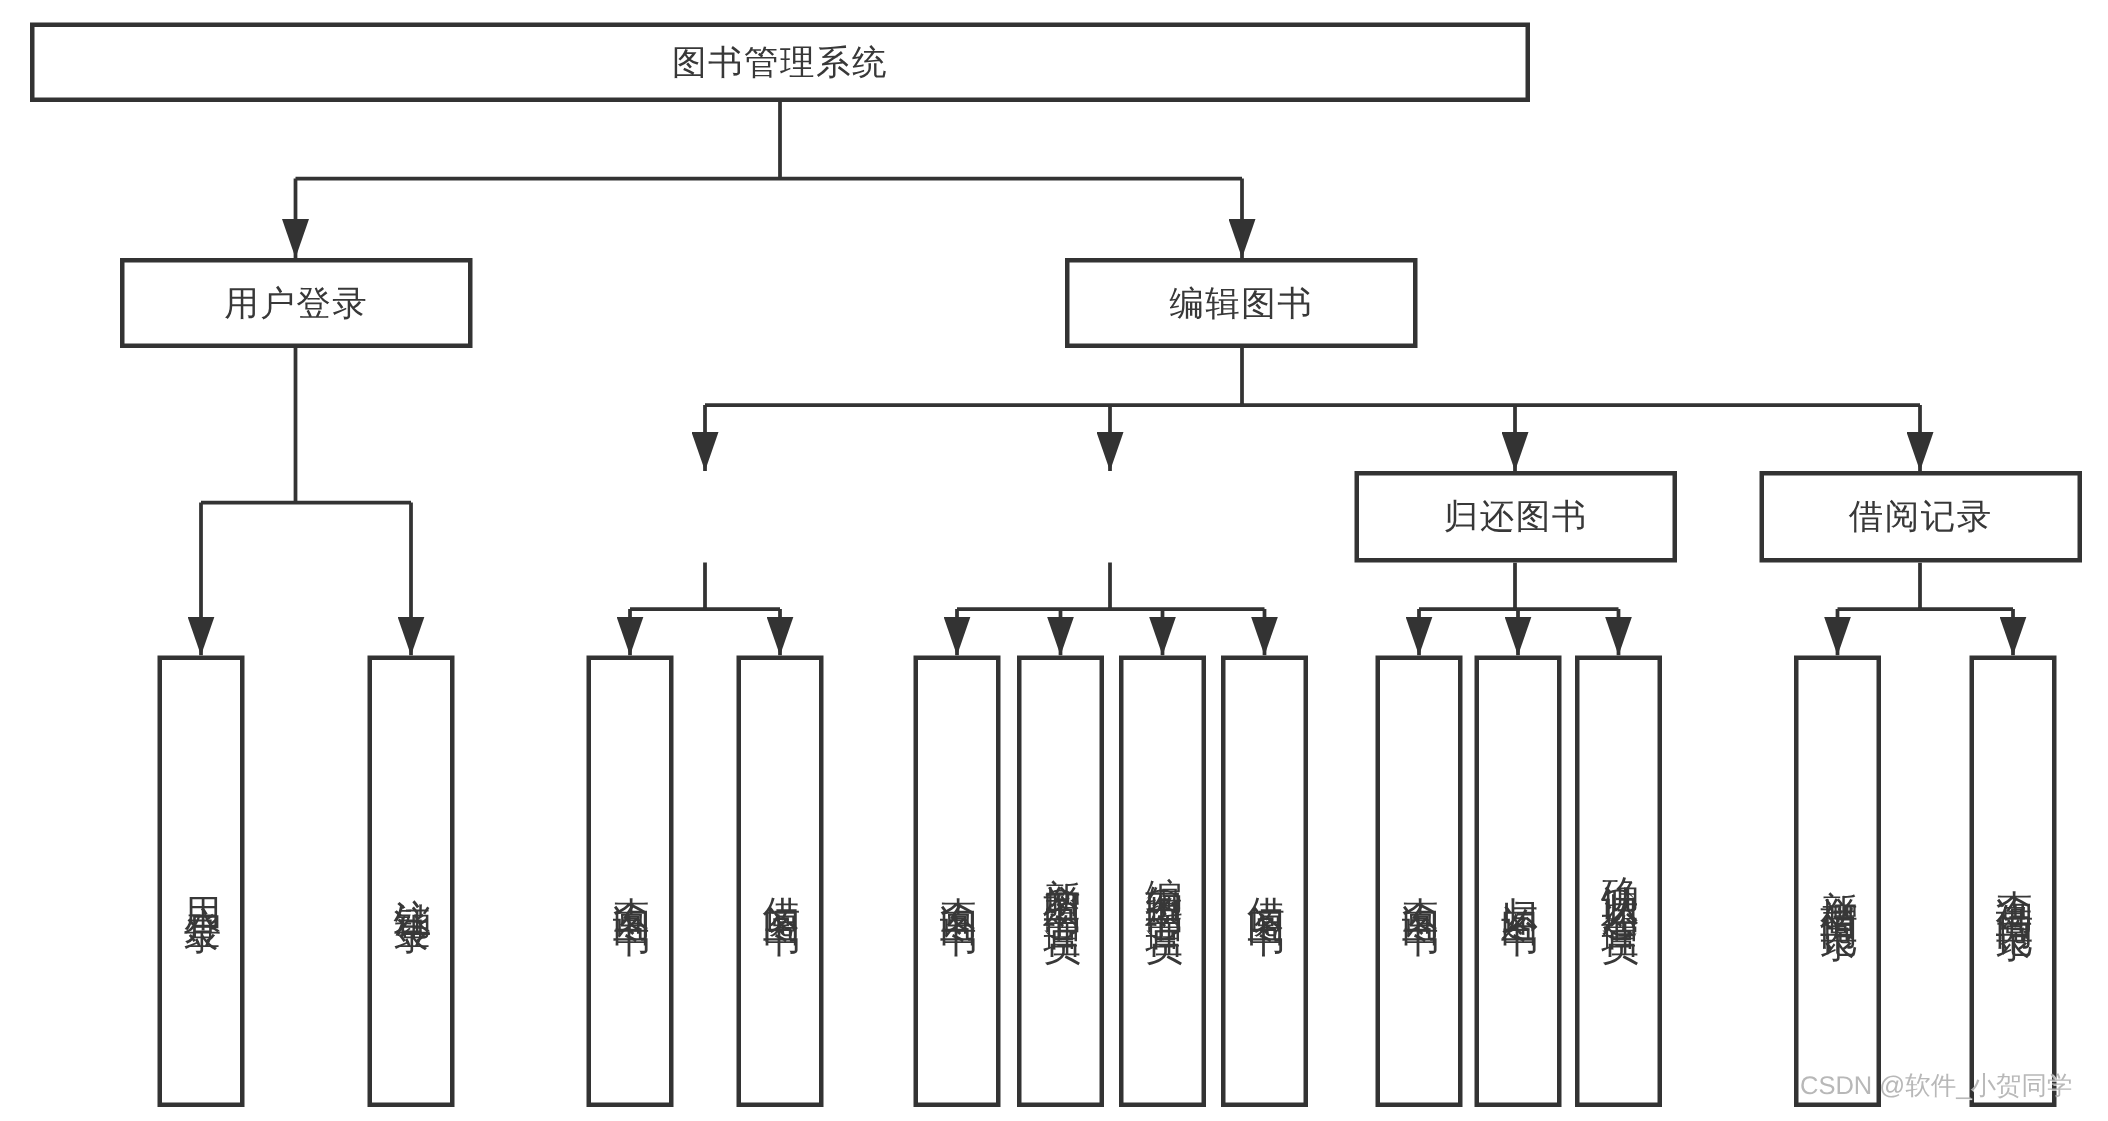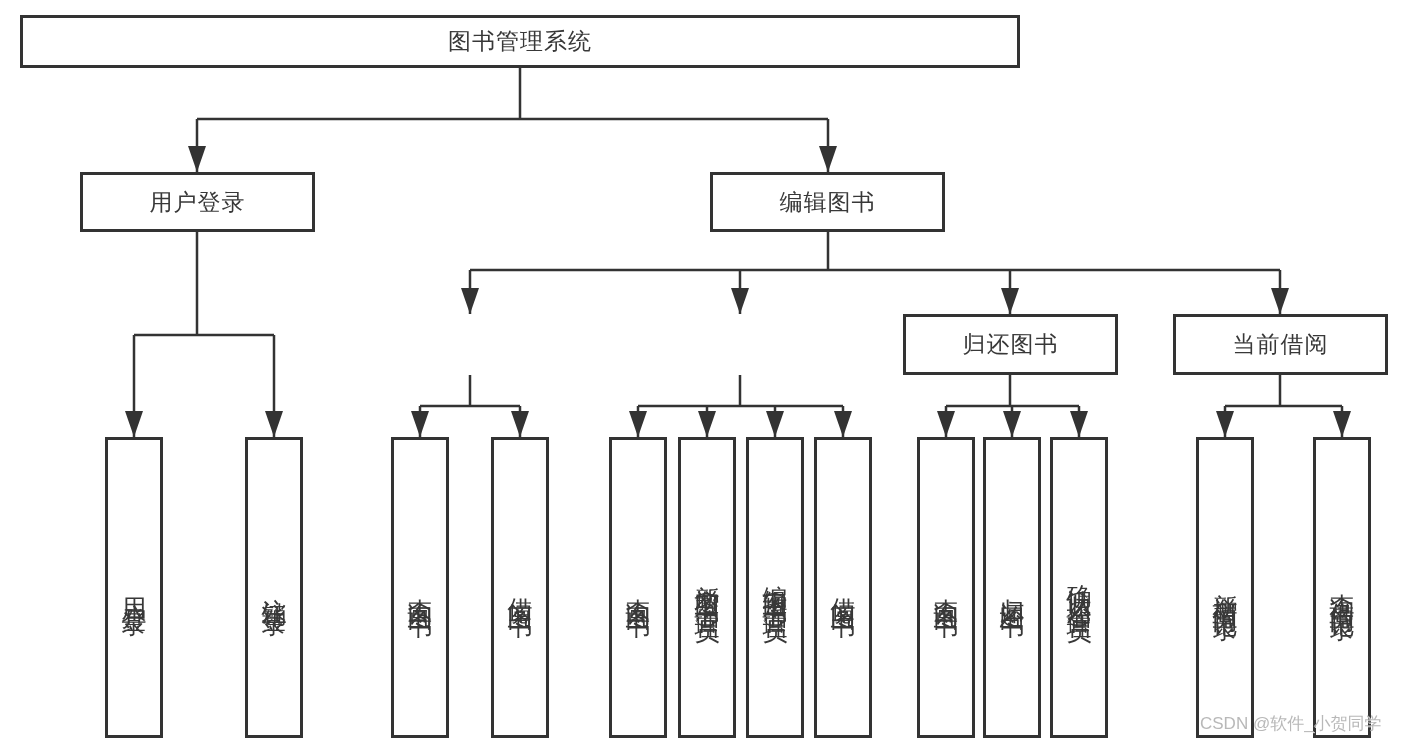--- a/index.html
+++ b/index.html
@@ -85,21 +85,21 @@
     <path d="M1225,406 L1225,437" fill="none" stroke="#333333" stroke-width="2.5" marker-end="url(#arrow)"></path>
     <path d="M1342,406 L1342,437" fill="none" stroke="#333333" stroke-width="2.5" marker-end="url(#arrow)"></path>
   </svg>
 
   <div class="box h-box root-box">图书管理系统</div>
 
   <div class="box h-box l2-box" style="left:80px;">用户登录</div>
   <div class="box h-box l2-box" style="left:710px;">编辑图书</div>
 
   <div class="box h-box l3-box" style="left:903px;">归还图书</div>
-  <div class="box h-box l3-box" style="left:1173px;">当前借阅</div>
+  <div class="box h-box l3-box" style="left:1173px;">借阅记录</div>
 
   <div class="box v-box leaf-box" style="left:105px;">用户登录</div>
   <div class="box v-box leaf-box" style="left:245px;">注销登录</div>
 
   <div class="box v-box leaf-box" style="left:391px;">查询图书</div>
   <div class="box v-box leaf-box" style="left:491px;">借阅图书</div>
 
   <div class="box v-box leaf-box" style="left:609px;">查询图书</div>
   <div class="box v-box leaf-box" style="left:678px;">新增图书（管理员）</div>
   <div class="box v-box leaf-box" style="left:746px;">编辑图书（管理员）</div>

